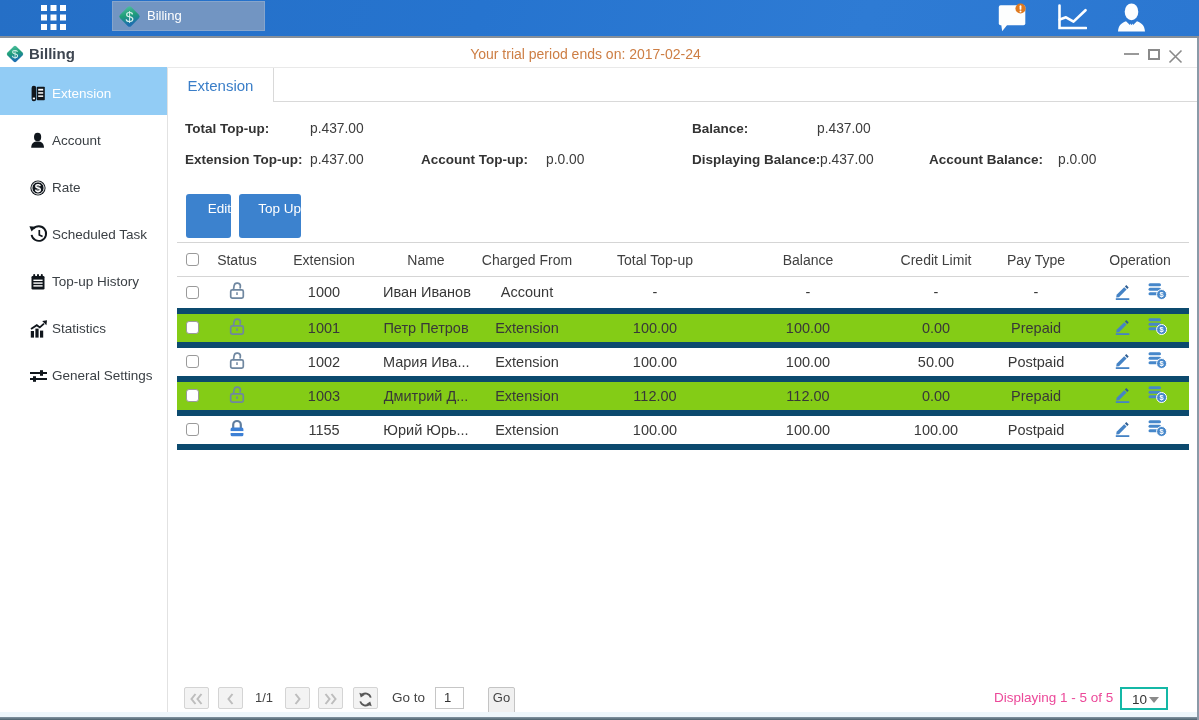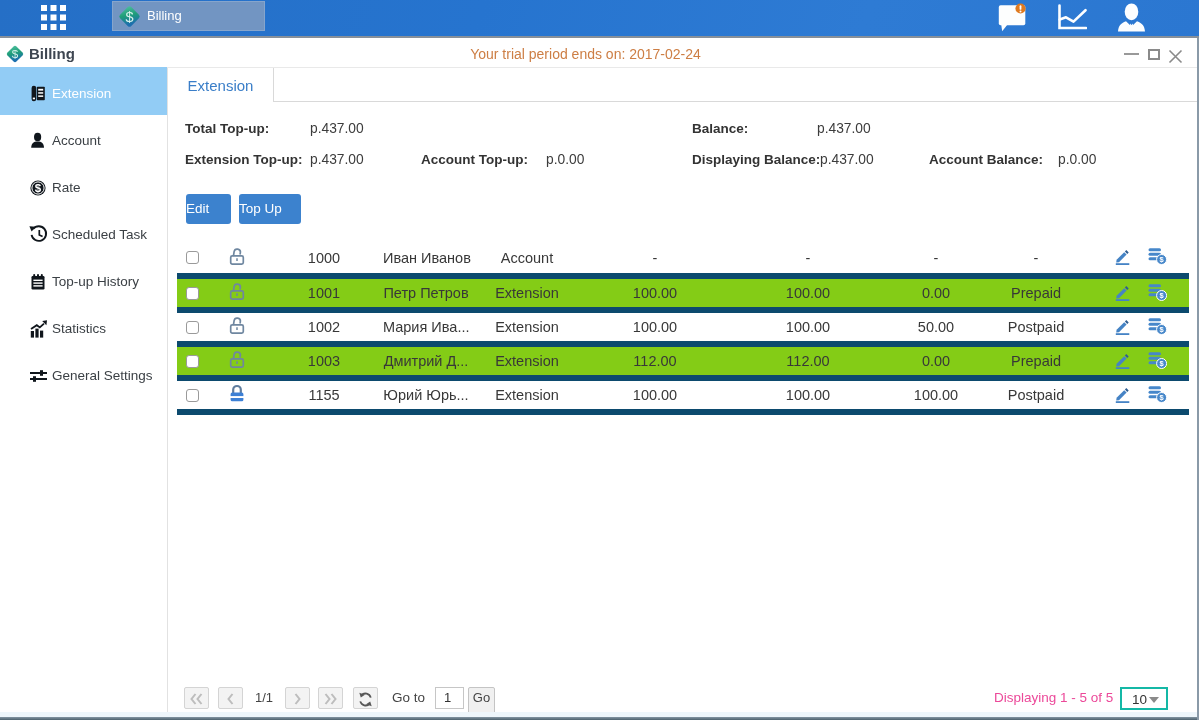--- a/index.html
+++ b/index.html
@@ -37,40 +37,40 @@
 #tab { left:168px; top:68px; width:106px; height:34px; background:#fff;
   border-right:1px solid #d9d9d9; text-align:center; line-height:36px;
   color:#3a7ec8; font-size:15px; }
 #tabline { left:274px; top:101px; width:925px; height:1px; background:#d9d9d9; }
 
 
 .lbl { font-size:13.5px; font-weight:bold; color:#333; height:16px; line-height:16px; }
 .val { font-size:13.8px; color:#3c3c3c; height:16px; line-height:16px; }
 
 
-.btn { background:#3c82ce; color:#fff; font-size:13.5px; text-align:left;
-  border-radius:3px; height:30px; line-height:30px; }
+.btn { background:#3c82ce; color:#fff; font-size:13.5px; text-align:right;
+  border-radius:3px; height:44px; line-height:30px; }
 
 
 #tbl { left:177px; top:242px; width:1012px; border-collapse:collapse; table-layout:fixed; }
 #tbl th { font-weight:normal; font-size:14px; color:#404040; height:34px;
   border-top:1px solid #d5d5d5; border-bottom:1px solid #d5d5d5; text-align:center; }
 #tbl td { font-size:14.5px; color:#383838; height:34px; text-align:center; white-space:nowrap;
   border-bottom:6px solid #0c4a6e; }
 #tbl tr.alt td { background:#84cc16; }
 .cb { width:13px; height:13px; border:1px solid #9a9a9a; border-radius:3px;
   background:#fff; margin-left:9px; }
 th .cb { margin-top:0; }
 
 
 .pbtn { width:25px; height:22px; background:#f3f3f3; border:1px solid #d4d4d4;
   border-radius:2px; text-align:center; color:#bdbdbd; font-size:15px; line-height:20px; }
 #goto-input { left:435px; width:29px; height:22px; border:1px solid #c6c6c6;
   font-size:13px; color:#333; padding-left:8px; line-height:20px; background:#fff; }
-#gobtn { left:468px; width:27px; height:34px; background:#f0f0f0; border:1px solid #c4c4c4;
+#gobtn { left:488px; width:27px; height:34px; background:#f0f0f0; border:1px solid #c4c4c4;
   border-radius:2px; text-align:center; font-size:13px; color:#444; line-height:20px; }
 #dd { left:1120px; top:687px; width:48px; height:23px; border:2px solid #14b8a6;
   background:#fff; }
 #dd .n { position:absolute; left:10px; top:0; line-height:21px; font-size:13.5px; color:#333; }
 #dd .tri { position:absolute; right:7px; top:8px; width:0; height:0;
   border-left:5px solid transparent; border-right:5px solid transparent;
   border-top:6px solid #8a8a8a; }
 
 
 #bot-light { left:0; top:712px; width:1199px; height:5px; background:#eef6fb; }
@@ -270,20 +270,34 @@
       <col style="width:118px">
       <col style="width:86px">
     <col style="width:116px">
       <col style="width:140px">
       <col style="width:166px">
       <col style="width:90px">
     <col style="width:110px">
       <col style="width:98px">
   </colgroup>
   <tbody>
+      <tr>
+    <th>
+          <div class="cb"></div>
+        </th>
+        <th>Status</th>
+        <th>Extension</th>
+        <th>Name</th>
+        <th>Charged From</th>
+    <th>Total Top-up</th>
+        <th>Balance</th>
+        <th>Credit Limit</th>
+        <th>Pay Type</th>
+        <th>Operation</th>
+  </tr>
   <tr>
     <td>
           <div class="cb"></div>
         </td>
         <td><svg width="16" height="19" viewBox="0 0 16 19">
             <g fill="none" stroke="#6f87a0" stroke-width="1.7">
               <path d="M4.8 8.9 V5.2 A3.15 3.15 0 0 1 11.1 5.2 V6.4" stroke-linecap="round" transform="rotate(9 8 7)"></path>
               <rect x="1.7" y="8.9" width="12.6" height="8.3" rx="1.6"></rect>
               <path d="M8 11.3 V14" stroke-width="1.5"></path>
             </g>

